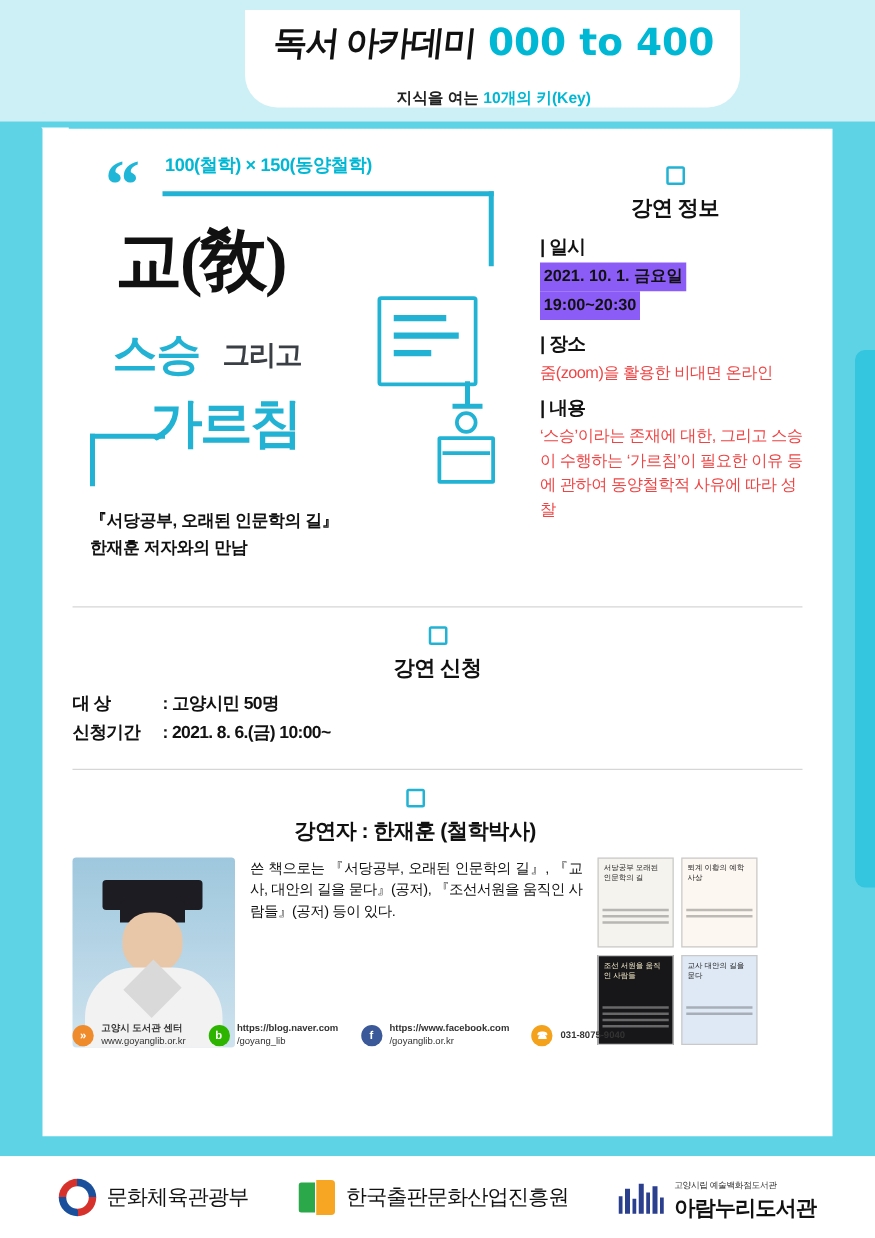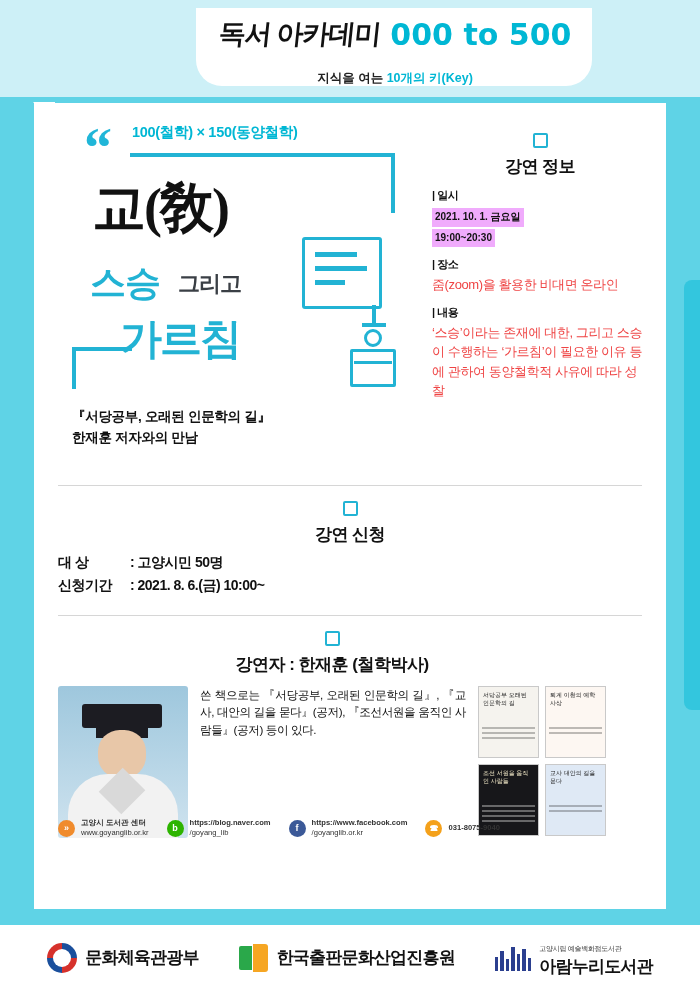--- a/index.html
+++ b/index.html
@@ -158,25 +158,25 @@
 
   
   .info-col { position:absolute; left:398px; top:30px; width:216px; }
   .sec-head { display:flex; align-items:center; gap:7px; margin-bottom:8px;flex-direction:column; }
   .sq {
     width:15px; height:15px; border:2.5px solid #22b3d4; border-radius:2px;
     flex:0 0 auto;
   }
   .sec-title { font-size:17px; font-weight:bold; color:#111; letter-spacing:-0.5px; }
   .sub-label {
-    font-size:11px; font-weight:bold; color:#111; margin:10px 0 3px;
+    font-size:15px; font-weight:bold; color:#111; margin:10px 0 3px;
     letter-spacing:-0.5px;
   }
   .highlight {
-    display:inline-block; background:#f0abfc; font-size:10px; line-height:1.45;
+    display:inline-block; background:#8b5cf6; font-size:13px; line-height:1.45;
     padding:2px 3px; color:#111; font-weight:bold;
   }
   .info-body { font-size:13px; color:#ef4444; line-height:1.5; letter-spacing:-0.4px; }
 
   
   .divider {
     position:absolute; left:24px; width:584px; height:1px; background:#d6d6d6;
   }
 
   
@@ -260,21 +260,21 @@
   }
   .logo { display:flex; align-items:center; gap:8px; }
   .logo-mark-gov {
     width:30px; height:30px; border-radius:50%;
     background:conic-gradient(#1a4f9c 0 25%, #d6312b 0 50%, #1a4f9c 0 75%, #d6312b 0 100%);
     position:relative;
   }
   .logo-mark-gov::after {
     content:""; position:absolute; inset:6px; border-radius:50%; background:#fff;
   }
-  .logo-text { font-size:17px; font-weight:bold; color:#111; letter-spacing:-0.8px; }
+  .logo-text { font-size:17px; font-weight:normal; color:#111; letter-spacing:-0.8px; }
   .logo-mark-pub {
     width:30px; height:28px; position:relative;
   }
   .logo-mark-pub .a { position:absolute; left:0; top:2px; width:13px; height:24px; background:#2aa84a; border-radius:2px 0 0 2px; }
   .logo-mark-pub .b { position:absolute; left:14px; top:0; width:15px; height:28px; background:#f6a623; border-radius:0 3px 3px 0; }
   .logo-mark-lib { display:flex; align-items:flex-end; gap:2px; height:26px; }
   .logo-mark-lib i { display:block; width:3.5px; background:#2b3f8f; }
   .lib-text-small { font-size:7px; color:#333; letter-spacing:-0.3px; }
   .lib-text-big { font-size:17px; font-weight:bold; color:#111; letter-spacing:-0.8px; }
 
@@ -289,21 +289,21 @@
 
 <div class="bg-cyan"></div>
 <div class="bg-cyan-strip"></div>
 <div class="bg-bottom"></div>
 <div class="side-accent"></div>
 
 <div class="banner"></div>
 <div class="banner-inner">
   <div class="banner-title">
     <span class="kr">독서 아카데미</span>
-    <span class="num">000 to 500</span>
+    <span class="num">000 to 400</span>
   </div>
   <div class="banner-sub">
     <span>지식을 여는 </span><span class="key-accent">10개의 키(Key)</span>
   </div>
 </div>
 
 <div class="card">
 
   <div class="hero">
     <div class="hero-tag">100(철학) × 150(동양철학)</div>

